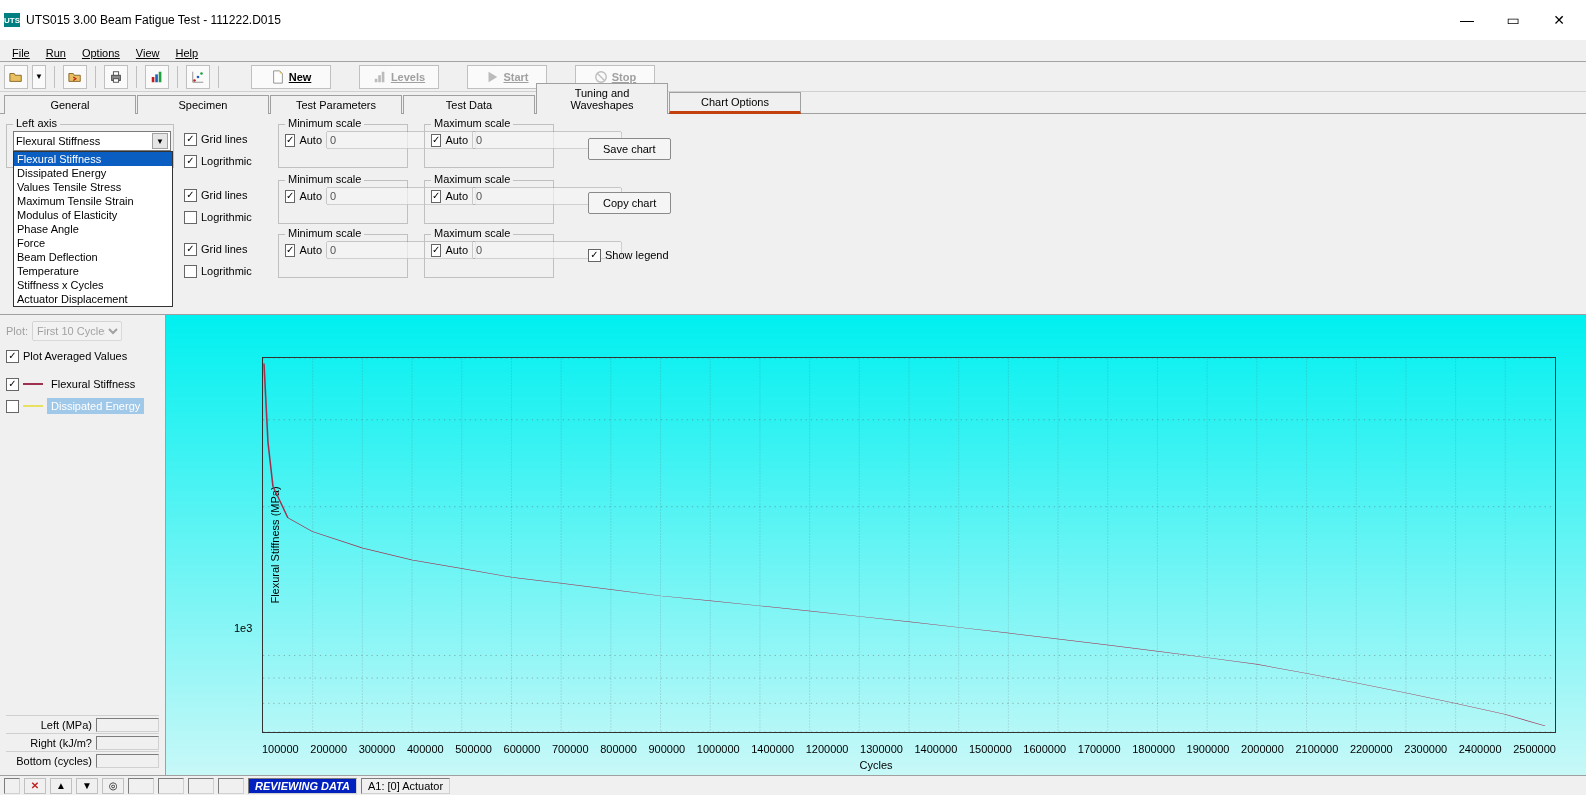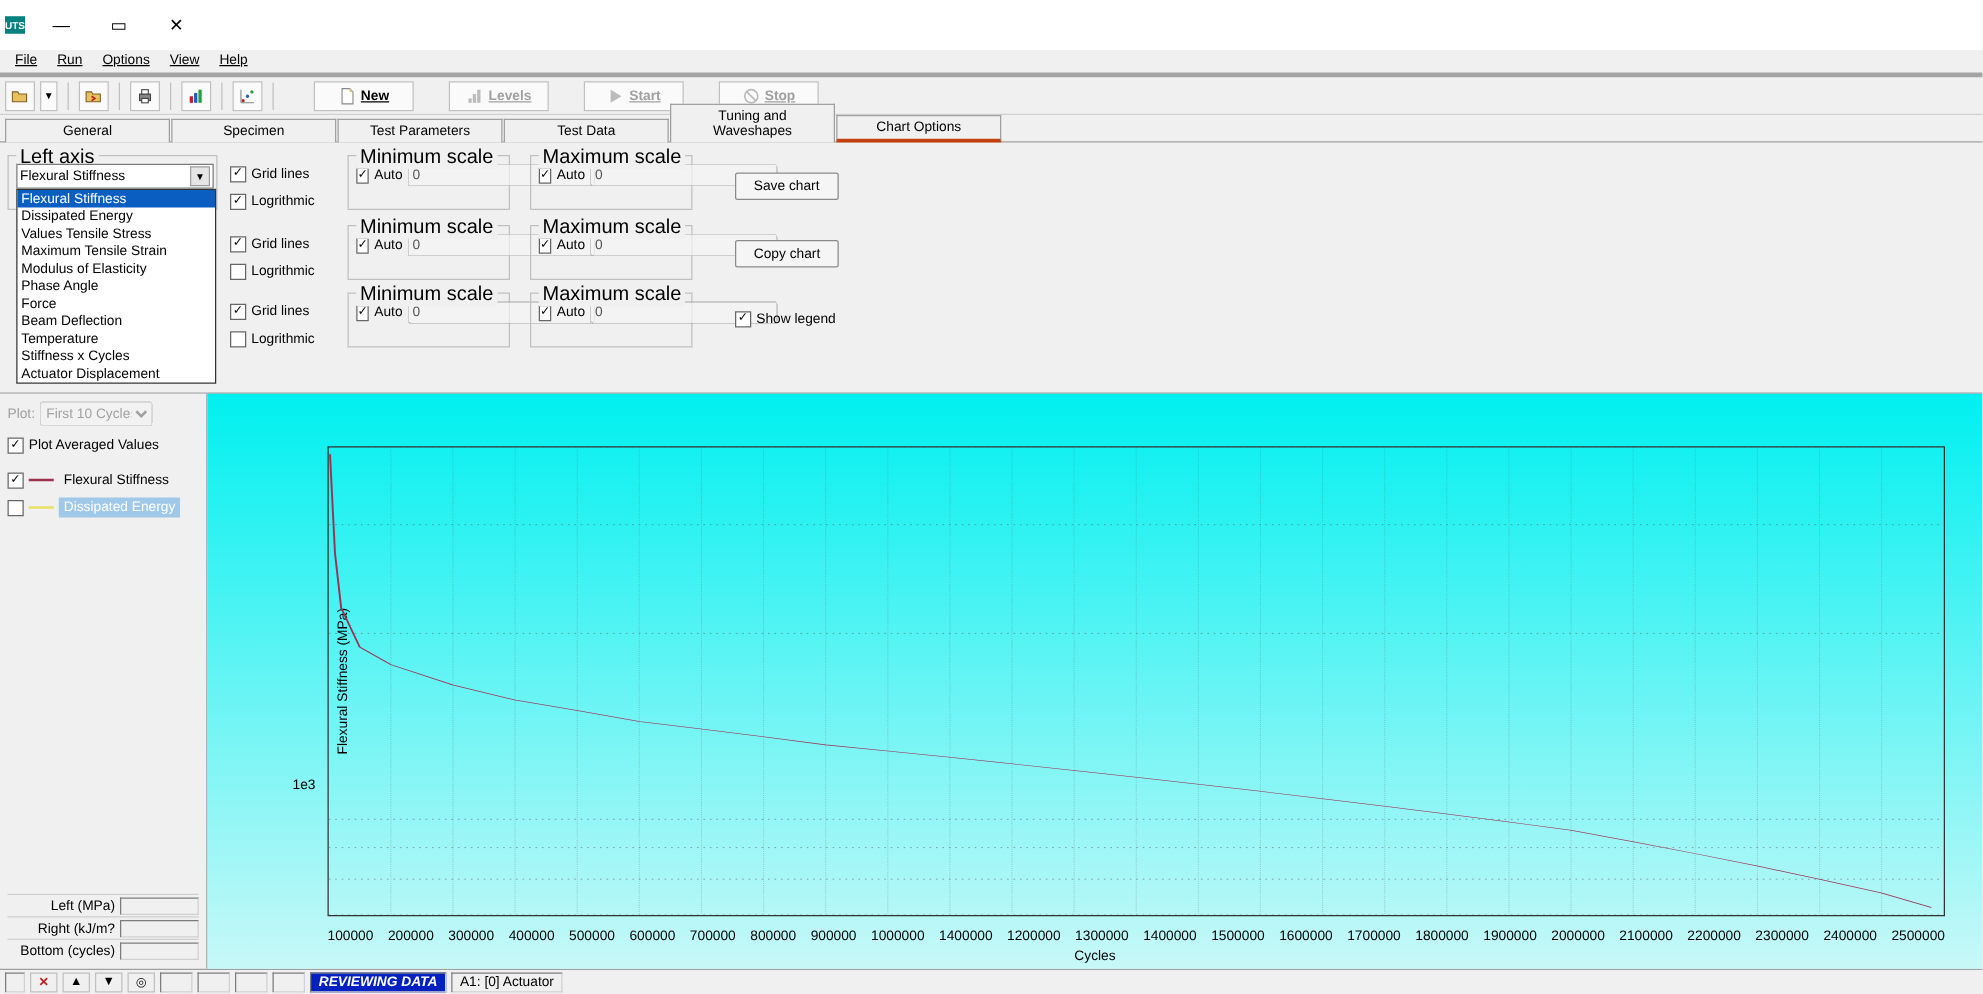--- a/index.html
+++ b/index.html
@@ -2,36 +2,36 @@
 <html><head>
 <meta charset="utf-8">
 <style>
 * { box-sizing: border-box; font-family: Tahoma, "Segoe UI", sans-serif; font-size: 11px; }
 body { margin: 0; background: #f0f0f0; }
 .window { width: 1586px; height: 795px; background: #f0f0f0; display: flex; flex-direction: column; position: relative; }
 .titlebar { height: 40px; background: #fff; display: flex; align-items: center; padding: 0 4px; }
 .titlebar .app-icon { width: 16px; height: 14px; background: #008080; color: #fff; font-size: 8px; font-weight: bold; display: flex; align-items: center; justify-content: center; margin-right: 6px; }
 .titlebar .title { flex: 1; font-size: 12px; }
 .titlebar .winbtn { width: 46px; height: 24px; display: flex; align-items: center; justify-content: center; font-size: 14px; }
-.menubar { height: 22px; background: #f0f0f0; display: flex; align-items: flex-start; padding: 0 4px; border-bottom: 4px solid #a3a3a3; }
+.menubar { height: 22px; background: #f0f0f0; display: flex; align-items: flex-end; padding: 0 4px; border-bottom: 1px solid #a3a3a3; }
 .menubar .menu-item { padding: 2px 8px; cursor: default; }
 .menubar .menu-item span.ul { text-decoration: underline; }
 .toolbar { height: 30px; background: #f0f0f0; display: flex; align-items: center; padding: 2px 4px; gap: 4px; border-bottom: 1px solid #d0d0d0; }
 .toolbar .sep { width: 1px; height: 22px; background: #c0c0c0; margin: 0 4px; }
 .toolbar .tbtn { min-width: 24px; height: 24px; border: 1px solid #c0c0c0; background: #fafafa; display: flex; align-items: center; justify-content: center; padding: 0 4px; gap: 4px; cursor: default; font-weight: bold; }
 .toolbar .tbtn.wide { min-width: 80px; padding: 0 10px; }
 .toolbar .tbtn.disabled { color: #a0a0a0; }
 .toolbar .tbtn .lbl { text-decoration: underline; }
 .toolbar .dropdown-arrow { width: 14px; height: 24px; border: 1px solid #c0c0c0; background: #fafafa; display: flex; align-items: center; justify-content: center; font-size: 8px; }
 .tabstrip { height: 22px; display: flex; align-items: flex-end; border-bottom: 1px solid #a0a0a0; padding-left: 4px; }
 .tabstrip .tab { border: 1px solid #a0a0a0; border-bottom: none; background: #f0f0f0; padding: 3px 16px; margin-right: 1px; cursor: default; text-align: center; width: 132px; font-size: 11px; position: relative; top: 1px; }
 .tabstrip .tab.active { background: #f0f0f0; border-bottom: 3px solid #c2410c; font-weight: normal; }
 .options-panel { padding: 6px 8px; height: 200px; position: relative; }
 .fieldset { border: 1px solid #c0c0c0; position: absolute; padding: 6px 6px 6px 6px; }
-.fieldset .legend { position: absolute; top: -8px; left: 6px; background: #f0f0f0; padding: 0 3px; font-size: 16px; }
+.fieldset .legend { position: absolute; top: -8px; left: 6px; background: #f0f0f0; padding: 0 3px; font-size: 11px; }
 .dropdown-box { width: 158px; height: 20px; border: 1px solid #7a7a7a; background: #fff; display: flex; align-items: center; padding: 0 2px; position: relative; }
 .dropdown-box .dd-arrow { width: 16px; height: 16px; background: #e5e5e5; border: 1px solid #a0a0a0; display: flex; align-items: center; justify-content: center; font-size: 8px; margin-left: auto; }
 .dropdown-list { position: absolute; left: -1px; top: 19px; width: 160px; background: #fff; border: 1px solid #333; z-index: 10; }
 .dropdown-list .dd-item { padding: 1px 3px; font-size: 11px; cursor: default; }
 .dropdown-list .dd-item.selected { background: #0a5ec2; color: #fff; }
 .chk-row { display: flex; align-items: center; gap: 4px; height: 18px; }
 .chk { width: 13px; height: 13px; border: 1px solid #666; background: #fff; display: flex; align-items: center; justify-content: center; font-size: 10px; line-height: 1; }
 .btn { border: 1px solid #8a8a8a; background: #f5f5f5; padding: 4px 14px; cursor: default; border-radius: 2px; }
 .main-area { flex: 1; display: flex; border-top: 1px solid #a0a0a0; min-height: 0; }
 .left-panel { width: 166px; background: #f0f0f0; border-right: 1px solid #a0a0a0; padding: 6px; display: flex; flex-direction: column; }
@@ -58,20 +58,21 @@
 .statusbar .scell.reviewing { background: #0020c0; color: #fff; font-weight: bold; font-style: italic; }
 svg.icon { width: 14px; height: 14px; }
 </style>
 </head>
 <body>
 
 <div class="window">
 
   <div class="titlebar">
     <div class="app-icon">UTS</div>
+    <div class="title">UTS015 3.00 Beam Fatigue Test - 111222.D015</div>
     <div class="winbtn">—</div>
     <div class="winbtn">▭</div>
     <div class="winbtn">✕</div>
   </div>
 
   <div class="menubar">
     <div class="menu-item"><span class="ul">File</span></div>
     <div class="menu-item"><span class="ul">Run</span></div>
     <div class="menu-item"><span class="ul">Options</span></div>
     <div class="menu-item"><span class="ul">View</span></div>

